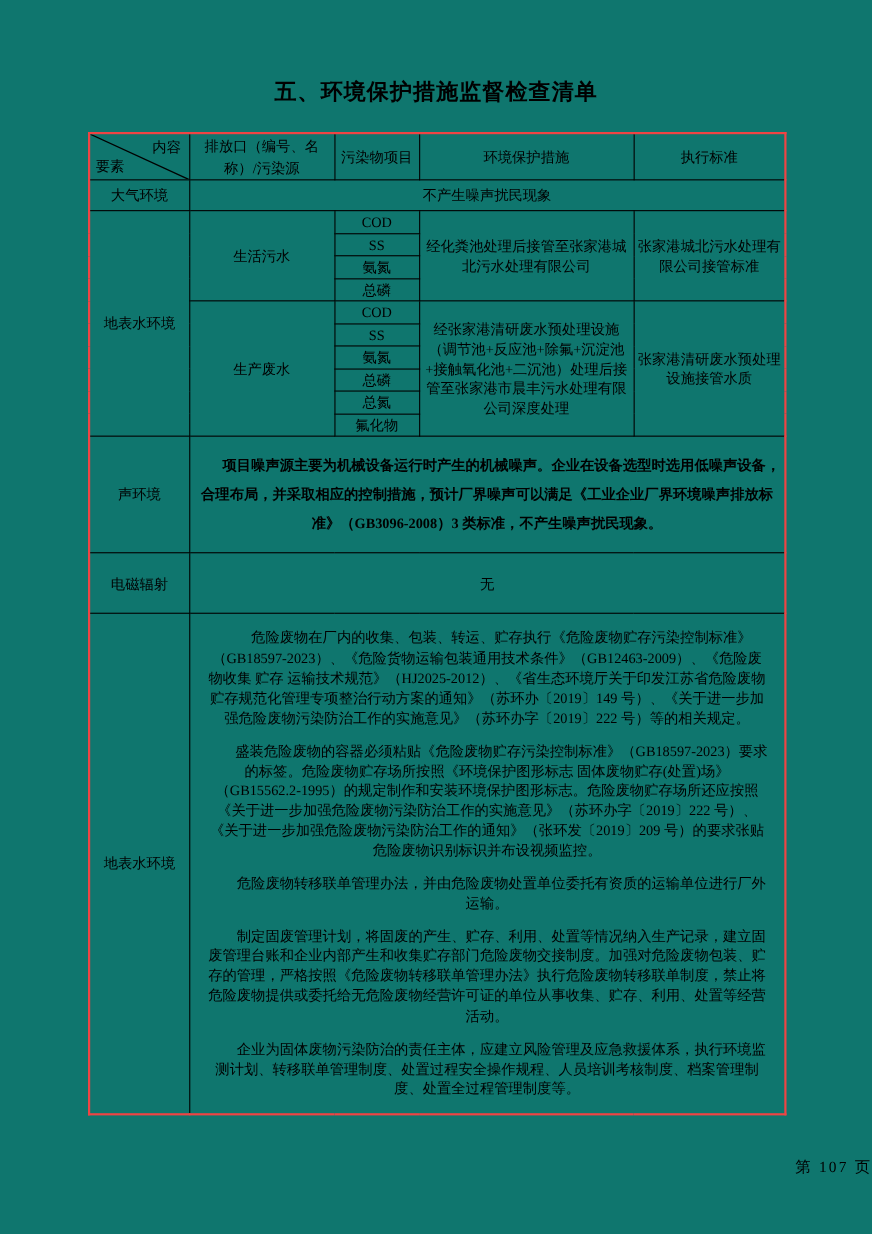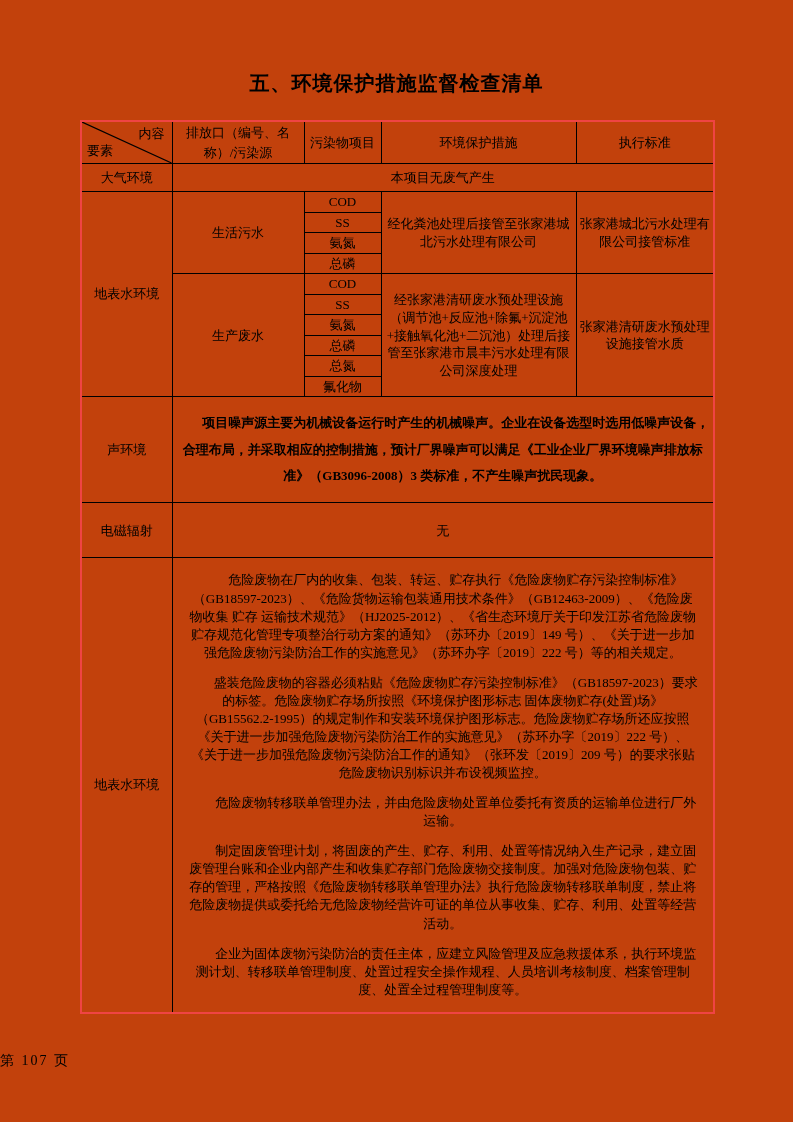--- a/index.html
+++ b/index.html
@@ -1,20 +1,20 @@
 <!DOCTYPE html>
 <html><head>
 <meta charset="utf-8">
 <style>
   html,body { margin:0; padding:0; background:#e8e8e8; }
   .page {
     position:relative;
     width:793px; height:1122px;
     margin:0 auto;
-    background:#c2410c;
+    background:#0f766e;
     color:#000;
     font-family:"Liberation Serif","DejaVu Serif",serif;
     overflow:hidden;
   }
   .doc-title {
     position:absolute;
     top:70px; left:0; width:100%;
     text-align:center;
     font-family:"Liberation Sans","DejaVu Sans",sans-serif;
     font-weight:bold;
@@ -72,21 +72,21 @@
     line-height:1.39;
     font-size:13px;
   }
   td.measure { line-height:1.6; }
   td.measure-prod { line-height:1.68; }
   td.pollutant { padding:0 2px; }
 
   .page-footer {
     position:absolute;
     top:1052px; left:0; width:100%;
-    text-align:left;
+    text-align:right;
     font-size:14px;
     letter-spacing:2px;
   }
 </style>
 </head>
 <body>
 
 <div class="page">
 
   <h1 class="doc-title">五、环境保护措施监督检查清单</h1>
@@ -110,21 +110,21 @@
         <span class="diag-bot">要素</span>
       </td>
       <td>排放口（编号、名称）/污染源</td>
       <td>污染物项目</td>
       <td>环境保护措施</td>
       <td>执行标准</td>
     </tr>
 
     <tr style="height:28px;padding-left:20px;">
       <td>大气环境</td>
-      <td colspan="4">本项目无废气产生</td>
+      <td colspan="4">不产生噪声扰民现象</td>
     </tr>
 
     <tr style="height:17px;">
       <td rowspan="10">地表水环境</td>
       <td rowspan="4">生活污水</td>
       <td class="pollutant">COD</td>
       <td rowspan="4" class="measure">经化粪池处理后接管至张家港城北污水处理有限公司</td>
       <td rowspan="4" class="measure">张家港城北污水处理有限公司接管标准</td>
     </tr>
     <tr style="height:17px;">

